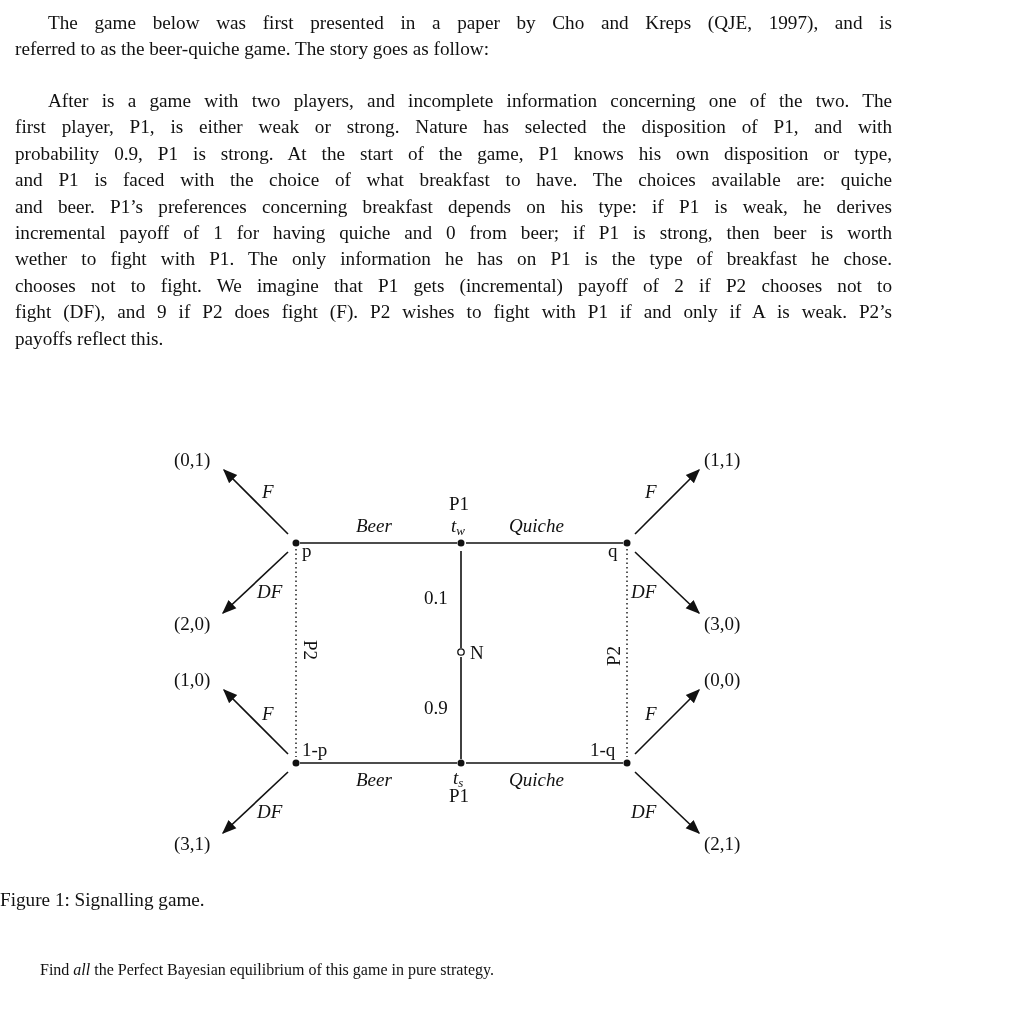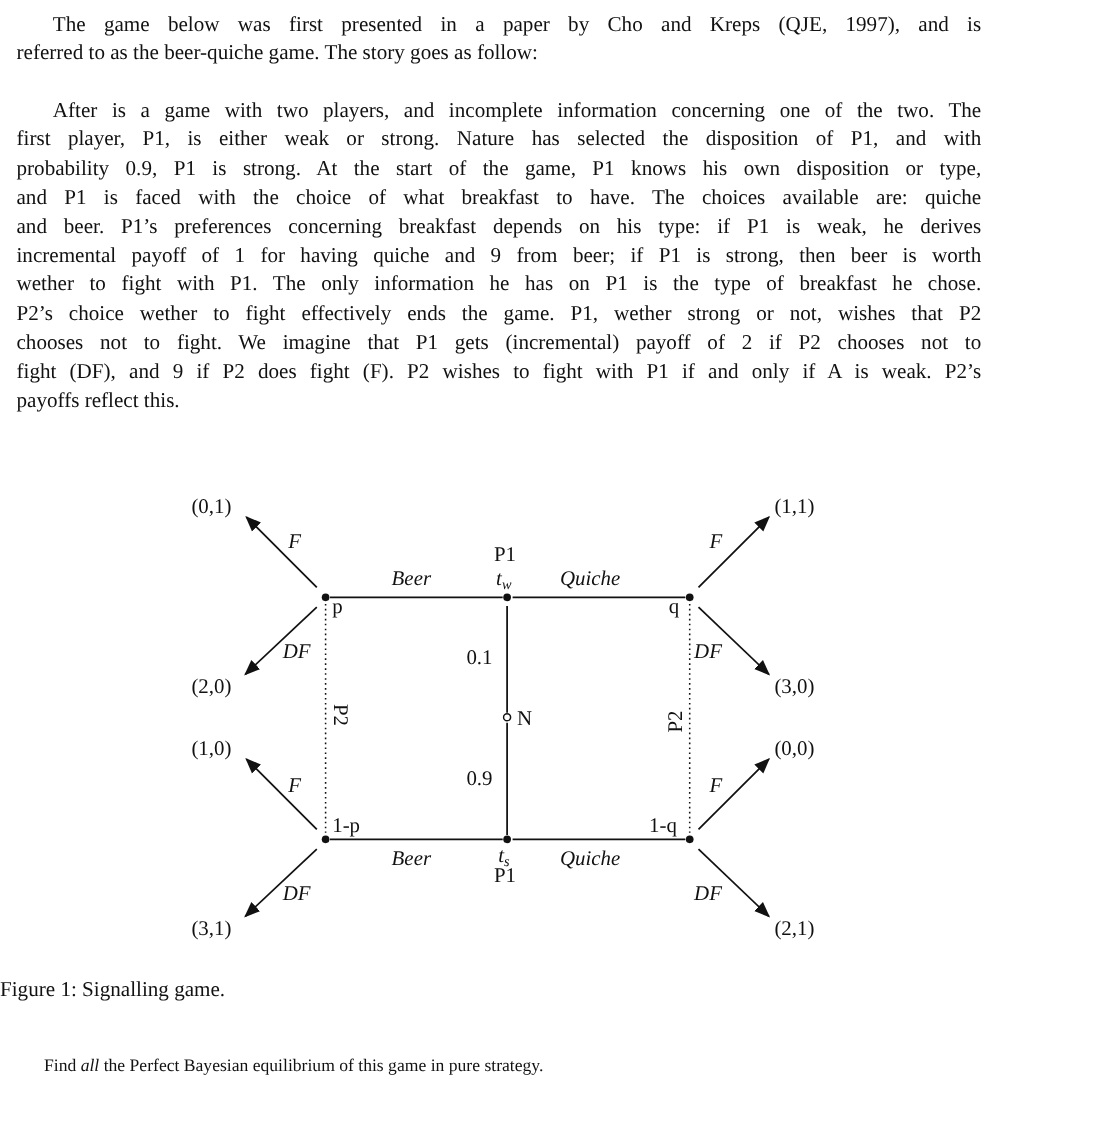--- a/index.html
+++ b/index.html
@@ -33,23 +33,22 @@
   <span class="line indent" style="text-indent:33px">The game below was first presented in a paper by Cho and Kreps (QJE, 1997), and is</span>
   <span class="line last">referred to as the beer-quiche game. The story goes as follow:</span>
 </div>
 
 <div class="para" id="p-story">
   <span class="line" style="padding-left:33px; width:844px">After is a game with two players, and incomplete information concerning one of the two. The</span>
   <span class="line">first player, P1, is either weak or strong. Nature has selected the disposition of P1, and with</span>
   <span class="line">probability 0.9, P1 is strong. At the start of the game, P1 knows his own disposition or type,</span>
   <span class="line">and P1 is faced with the choice of what breakfast to have. The choices available are: quiche</span>
   <span class="line">and beer. P1’s preferences concerning breakfast depends on his type: if P1 is weak, he derives</span>
-  <span class="line">incremental payoff of 1 for having quiche and 9 from beer; if P1 is strong, then beer is worth</span>
+  <span class="line">incremental payoff of 1 for having quiche and 0 from beer; if P1 is strong, then beer is worth</span>
   <span class="line">wether to fight with P1. The only information he has on P1 is the type of breakfast he chose.</span>
-  <span class="line">P2’s choice wether to fight effectively ends the game. P1, wether strong or not, wishes that P2</span>
   <span class="line">chooses not to fight. We imagine that P1 gets (incremental) payoff of 2 if P2 chooses not to</span>
   <span class="line">fight (DF), and 9 if P2 does fight (F). P2 wishes to fight with P1 if and only if A is weak. P2’s</span>
   <span class="line last">payoffs reflect this.</span>
 </div>
 
 <div id="figure">
   <svg width="1010" height="450" viewBox="0 430 1010 450" xmlns="http://www.w3.org/2000/svg">
     <defs>
       <marker id="arrow" viewBox="0 0 10 10" refX="9" refY="5" markerWidth="9" markerHeight="9" orient="auto-start-reverse">
         <path d="M0,1 L10,5 L0,9 z" fill="#111"></path>

